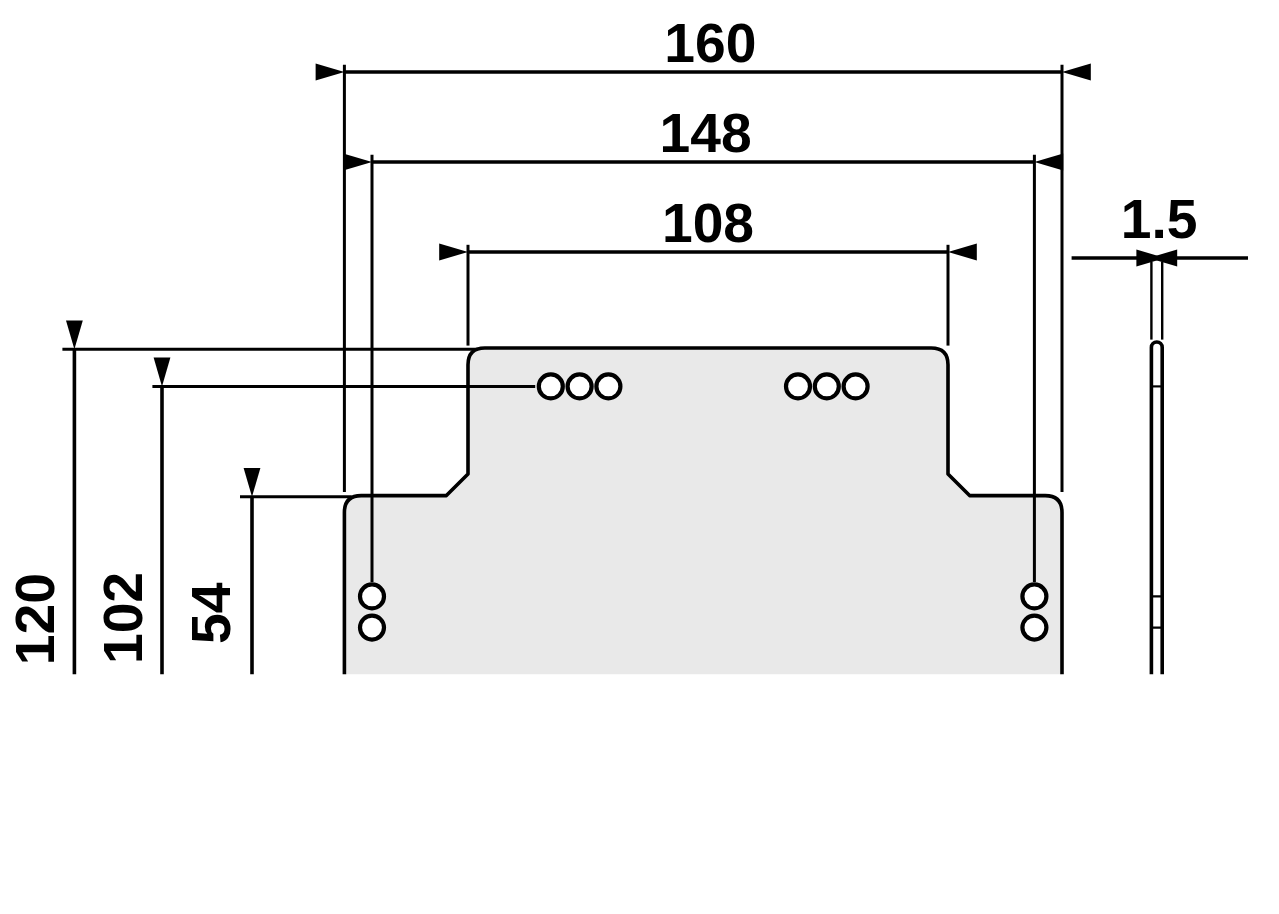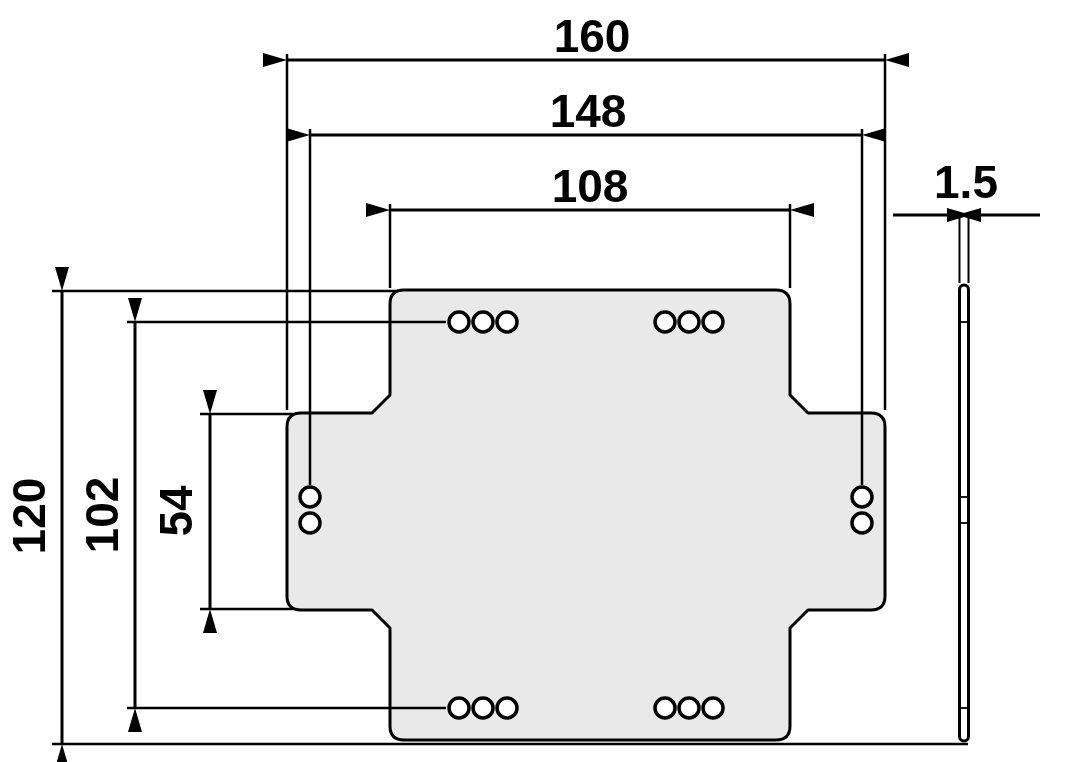--- a/index.html
+++ b/index.html
@@ -3,21 +3,21 @@
 <meta charset="utf-8">
 <style>
   html, body {
     margin: 0;
     padding: 0;
     background: #ffffff;
   }
   .canvas {
     position: relative;
     width: 1066px;
-    height: 762px;
+    height: 562px;
     background: #ffffff;
     overflow: hidden;
   }
   svg { display: block; }
   .outline {
     stroke: #000000;
     stroke-width: 3;
     stroke-linejoin: round;
   }
   .hole {

